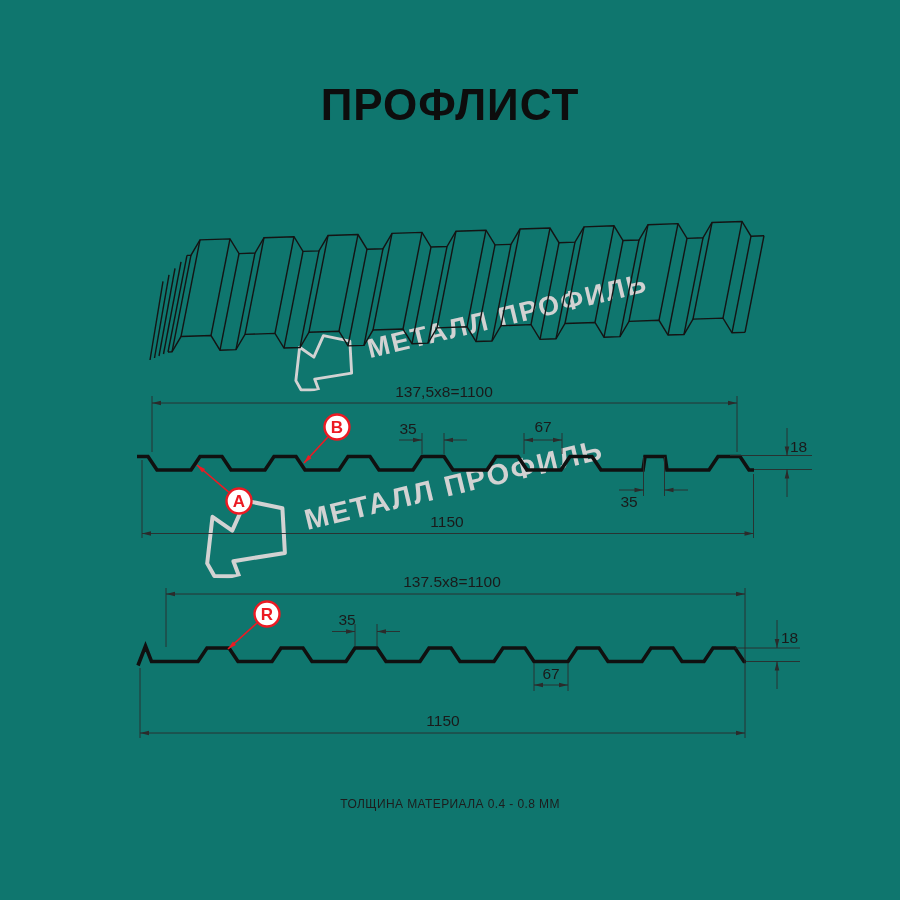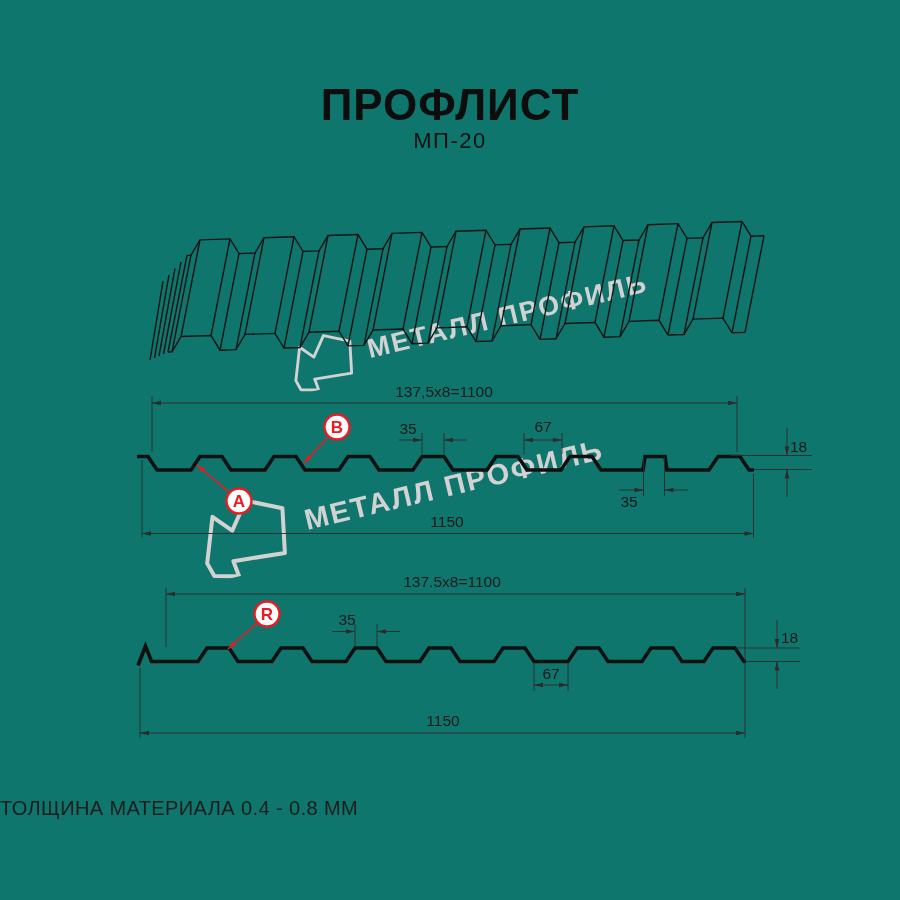--- a/index.html
+++ b/index.html
@@ -2,38 +2,37 @@
 <html><head>
 <meta charset="utf-8">
 <style>
   html,body{margin:0;padding:0;background:#fff;}
   .stage{position:relative;width:900px;height:900px;background:#0f766e;overflow:hidden;
          font-family:"Liberation Sans","DejaVu Sans",sans-serif;}
   .title{position:absolute;left:0;right:0;top:80px;text-align:center;
          font-size:44px;font-weight:bold;letter-spacing:1px;color:#0d0d0d;}
   .subtitle{position:absolute;left:0;right:0;top:128px;text-align:center;
          font-size:22px;font-weight:500;letter-spacing:1.5px;color:#111;}
-  .footer{position:absolute;left:0;right:0;top:797px;text-align:left;
-         font-size:20px;font-weight:500;letter-spacing:0.4px;color:#1d1d1d;}
+  .footer{position:absolute;left:0;right:0;top:797px;text-align:center;
+         font-size:12px;font-weight:500;letter-spacing:0.4px;color:#1d1d1d;}
   .wm{position:absolute;display:flex;align-items:center;
       transform-origin:left center;transform:rotate(-13.5deg);z-index:1;}
   .wm .wm-text{font-weight:bold;white-space:nowrap;letter-spacing:2px;}
   .wm1{left:286px;top:341px;gap:10px;}
   .wm1 .wm-text{font-size:27px;}
   .wm2{left:194px;top:508px;gap:12px;}
   .wm2 .wm-text{font-size:29px;}
   #cad{position:absolute;left:0;top:0;z-index:2;}
 </style>
 </head>
 <body>
 
 <div class="stage">
 
   <div class="title">ПРОФЛИСТ</div>
-  <div class="subtitle">МП-20</div>
 
   <div class="wm wm1" style="color: rgb(210, 210, 210);">
     <svg width="74" height="56" viewBox="0 0 100 78">
       <polygon class="wm-logo" points="8,58 24,14 40,32 60,6 94,22 86,66 34,62 36,78 12,72" fill="none" stroke-width="4" stroke-linejoin="round" stroke="#d2d2d2"></polygon>
     </svg>
     <span class="wm-text">МЕТАЛЛ ПРОФИЛЬ</span>
   </div>
 
   <div class="wm wm2" style="color: rgb(210, 210, 210);">
     <svg width="102" height="78" viewBox="0 0 100 78">

